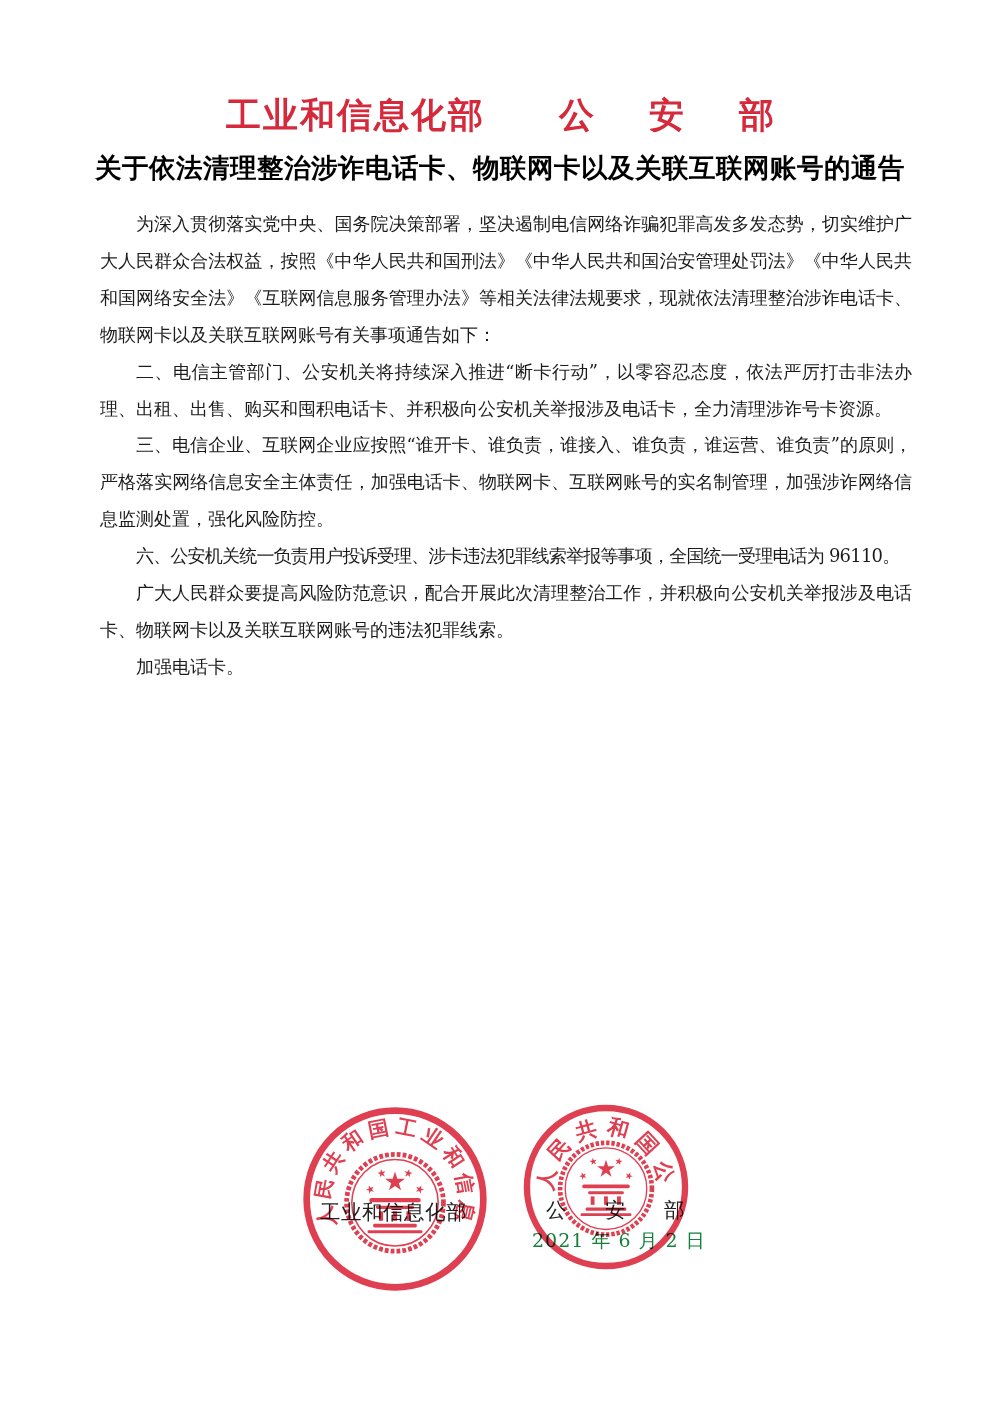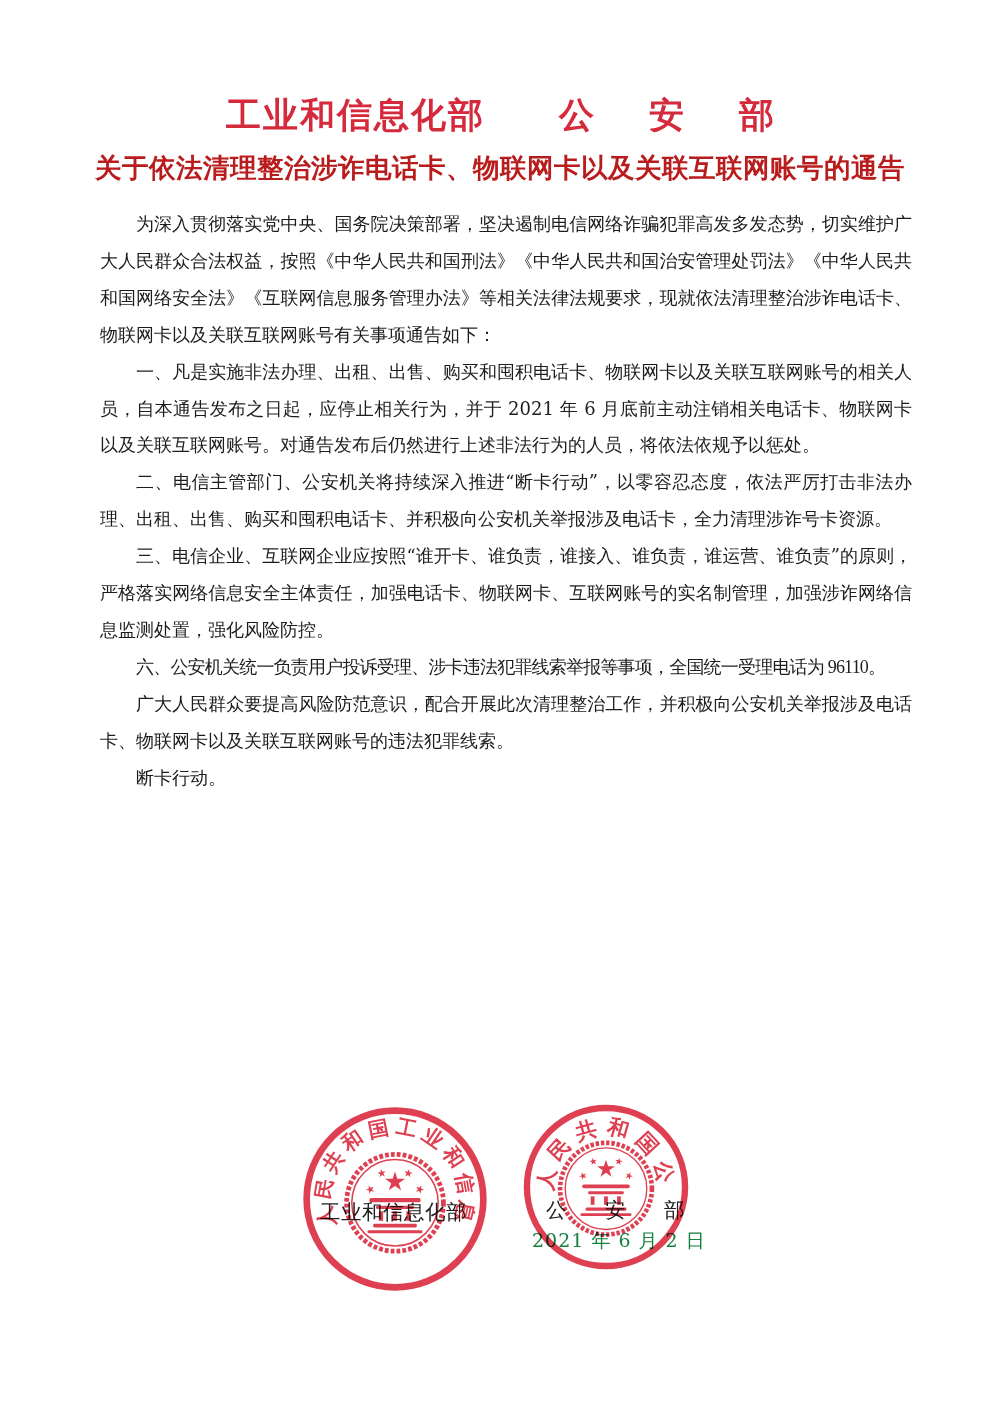--- a/index.html
+++ b/index.html
@@ -17,30 +17,30 @@
     gap:74px;
     font-weight:bold;
     font-size:35px;
     letter-spacing:2px;
   }
   .ministry{white-space:nowrap;}
   .ministry-right{letter-spacing:10px;margin-right:-10px;}
   .doc-title{
     position:absolute;top:150px;left:0;width:100%;
     text-align:center;
-    font-size:26.5px;font-weight:bold;color:#b91c1c;
+    font-size:26.5px;font-weight:bold;color:#000000;
     letter-spacing:0.5px;
   }
   .body-text{
     position:absolute;top:206px;left:100px;width:812px;
     font-size:18px;line-height:36.9px;
     text-align:justify;
   }
   .para{margin:0;text-indent:2em;}
-  .para.tight{letter-spacing:-0.8px;font-family:Liberation Serif, serif;}
+  .para.tight{letter-spacing:-0.8px;}
   .seal{position:absolute;mix-blend-mode:multiply;}
   .seal-left{left:300px;top:1104px;width:190px;height:190px;}
   .seal-right{left:521px;top:1102px;width:170px;height:170px;}
   .seal-sig{
     position:absolute;
     color:#222;
     font-size:20.5px;
     white-space:nowrap;
     mix-blend-mode:multiply;
   }
@@ -60,26 +60,25 @@
 
   <div class="header" style="color:#d42a3c;">
     <span class="ministry">工业和信息化部</span>
     <span class="ministry ministry-right">公　安　部</span>
   </div>
 
   <div class="doc-title">关于依法清理整治涉诈电话卡、物联网卡以及关联互联网账号的通告</div>
 
   <div class="body-text">
     <p class="para">为深入贯彻落实党中央、国务院决策部署，坚决遏制电信网络诈骗犯罪高发多发态势，切实维护广大人民群众合法权益，按照《中华人民共和国刑法》《中华人民共和国治安管理处罚法》《中华人民共和国网络安全法》《互联网信息服务管理办法》等相关法律法规要求，现就依法清理整治涉诈电话卡、物联网卡以及关联互联网账号有关事项通告如下：</p>
-    <p class="para">一、凡是实施非法办理、出租、出售、购买和囤积电话卡、物联网卡以及关联互联网账号的相关人员，自本通告发布之日起，应停止相关行为，并于 2021 年 6 月底前主动注销相关电话卡、物联网卡以及关联互联网账号。对通告发布后仍然进行上述非法行为的人员，将依法依规予以惩处。</p>
     <p class="para">二、电信主管部门、公安机关将持续深入推进“断卡行动”，以零容忍态度，依法严厉打击非法办理、出租、出售、购买和囤积电话卡、并积极向公安机关举报涉及电话卡，全力清理涉诈号卡资源。</p>
     <p class="para">三、电信企业、互联网企业应按照“谁开卡、谁负责，谁接入、谁负责，谁运营、谁负责”的原则，严格落实网络信息安全主体责任，加强电话卡、物联网卡、互联网账号的实名制管理，加强涉诈网络信息监测处置，强化风险防控。</p>
     <p class="para tight">六、公安机关统一负责用户投诉受理、涉卡违法犯罪线索举报等事项，全国统一受理电话为 96110。</p>
     <p class="para">广大人民群众要提高风险防范意识，配合开展此次清理整治工作，并积极向公安机关举报涉及电话卡、物联网卡以及关联互联网账号的违法犯罪线索。</p>
-    <p class="para">断卡行动。</p>
+    <p class="para">加强电话卡。</p>
   </div>
 
   <svg class="seal seal-left" viewBox="0 0 200 200" xmlns="http://www.w3.org/2000/svg" opacity="0.95">
     <defs>
       <polygon id="star1" points="0,-11 -2.47,-3.4 -10.46,-3.4 -3.99,1.3 -6.47,8.9 0,4.2 6.47,8.9 3.99,1.3 10.46,-3.4 2.47,-3.4"></polygon>
       <path id="ringPath1" d="M 36.3 123.3 A 68 68 0 1 1 163.7 123.3" fill="none"></path>
     </defs>
     <circle cx="100" cy="100" r="93" fill="none" stroke="#dd3547" stroke-width="7"></circle>
     <text font-size="21.5" font-family="DejaVu Serif, Liberation Serif, serif" fill="#dd3547" font-weight="bold" letter-spacing="5.5">
       <textPath href="#ringPath1" startOffset="50%" text-anchor="middle">中华人民共和国工业和信息化部</textPath>

